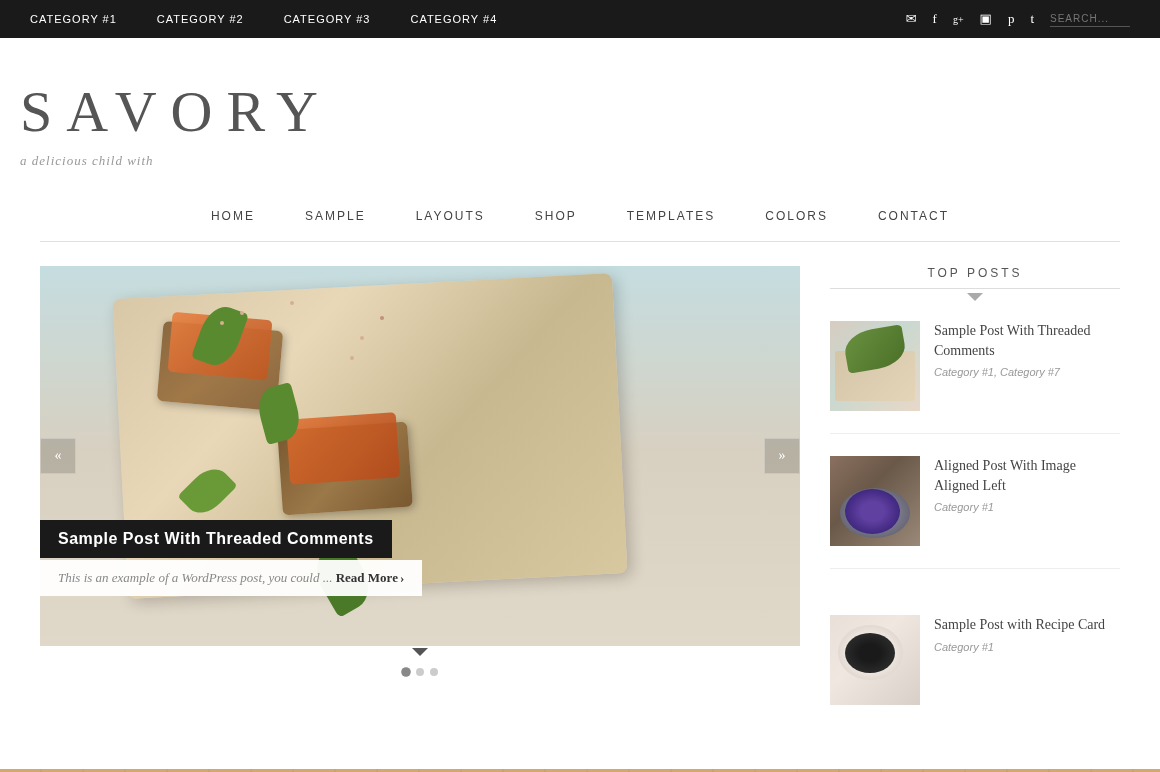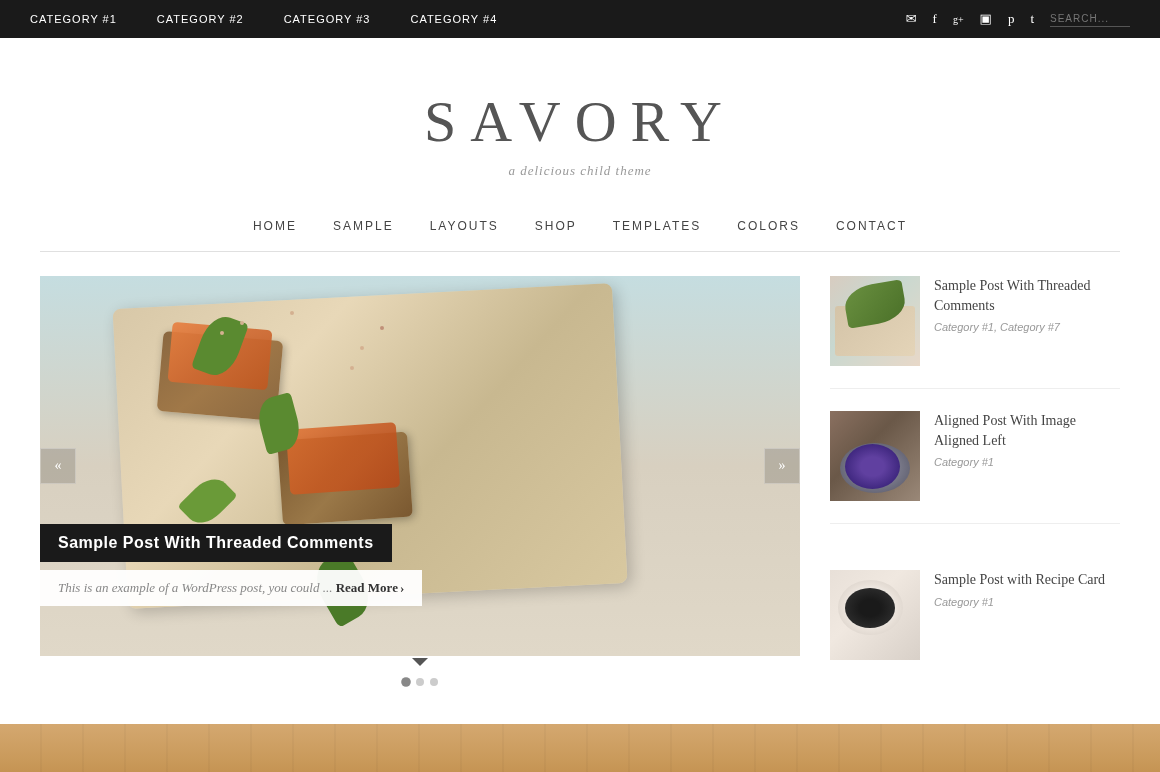--- a/index.html
+++ b/index.html
@@ -37,22 +37,21 @@
       font-size: 10px;
       font-family: 'Arial', sans-serif;
       letter-spacing: 1px;
       width: 80px;
       outline: none;
       padding: 2px 0;
     }
 
     
     .site-header {
-      text-align: center;
-      padding: 50px 20px 20px;
+      padding: 40px 20px 20px;
     }
     .site-title {
       font-family: 'Georgia', serif;
       font-size: 58px;
       font-weight: 300;
       letter-spacing: 14px;
       color: #555;
       text-transform: uppercase;
     }
     .site-tagline {
@@ -60,21 +59,21 @@
       color: #999;
       font-style: italic;
       margin-top: 8px;
       letter-spacing: 1px;
     }
 
     
     .main-nav {
       display: flex;
       justify-content: center;
-      gap: 36px;
+      gap: 50px;
       padding: 20px 0 18px;
       border-bottom: 1px solid #e0e0e0;
       margin: 0 40px;
     }
     .main-nav a {
       text-decoration: none;
       color: #444;
       font-size: 12px;
       font-family: 'Arial', sans-serif;
       letter-spacing: 2px;
@@ -250,21 +249,21 @@
       letter-spacing: 0.5px;
       margin-left: 0;
     }
     .post-excerpt {
       background: rgba(255,255,255,0.95);
       padding: 10px 18px;
       font-size: 13px;
       color: #888;
       font-style: italic;
       display: inline-block;
-      margin-top: 8px;
+      margin-top: 2px;
     }
     .post-excerpt .read-more {
       color: #333;
       font-style: normal;
       font-weight: bold;
       cursor: pointer;
     }
     .post-excerpt .read-more::after { content: '›'; margin-left: 2px; }
 
     
@@ -478,21 +477,21 @@
     <span class="icon" style="font-size:10px;">g+</span>
     <span class="icon">▣</span>
     <span class="icon">p</span>
     <span class="icon">t</span>
     <input class="search-input" type="text" placeholder="SEARCH..." style="">
   </div>
 </div>
 
 <header class="site-header">
   <div class="site-title">SAVORY</div>
-  <div class="site-tagline">a delicious child theme</div>
+  <div class="site-tagline">a delicious child with</div>
 </header>
 
 <nav class="main-nav">
   <a href="#">HOME</a>
   <a href="#">SAMPLE</a>
   <a href="#">LAYOUTS</a>
   <a href="#">SHOP</a>
   <a href="#">TEMPLATES</a>
   <a href="#">COLORS</a>
   <a href="#">CONTACT</a>
@@ -537,20 +536,24 @@
 
     <div class="slider-indicator"></div>
     <div class="slider-dots">
       <div class="slider-dot active"></div>
       <div class="slider-dot"></div>
       <div class="slider-dot"></div>
     </div>
   </main>
 
   <aside class="sidebar">
+    <div class="sidebar-section-title-wrap">
+      <div class="sidebar-section-title">TOP POSTS</div>
+      <div class="sidebar-title-arrow"></div>
+    </div>
 
     <div class="top-post-item">
       <div class="thumb-1">
         <div class="thumb-board"></div>
         <div class="thumb-greens"></div>
       </div>
       <div class="top-post-info">
         <div class="top-post-title">Sample Post With Threaded Comments</div>
         <div class="top-post-cats">Category #1, Category #7</div>
       </div>

